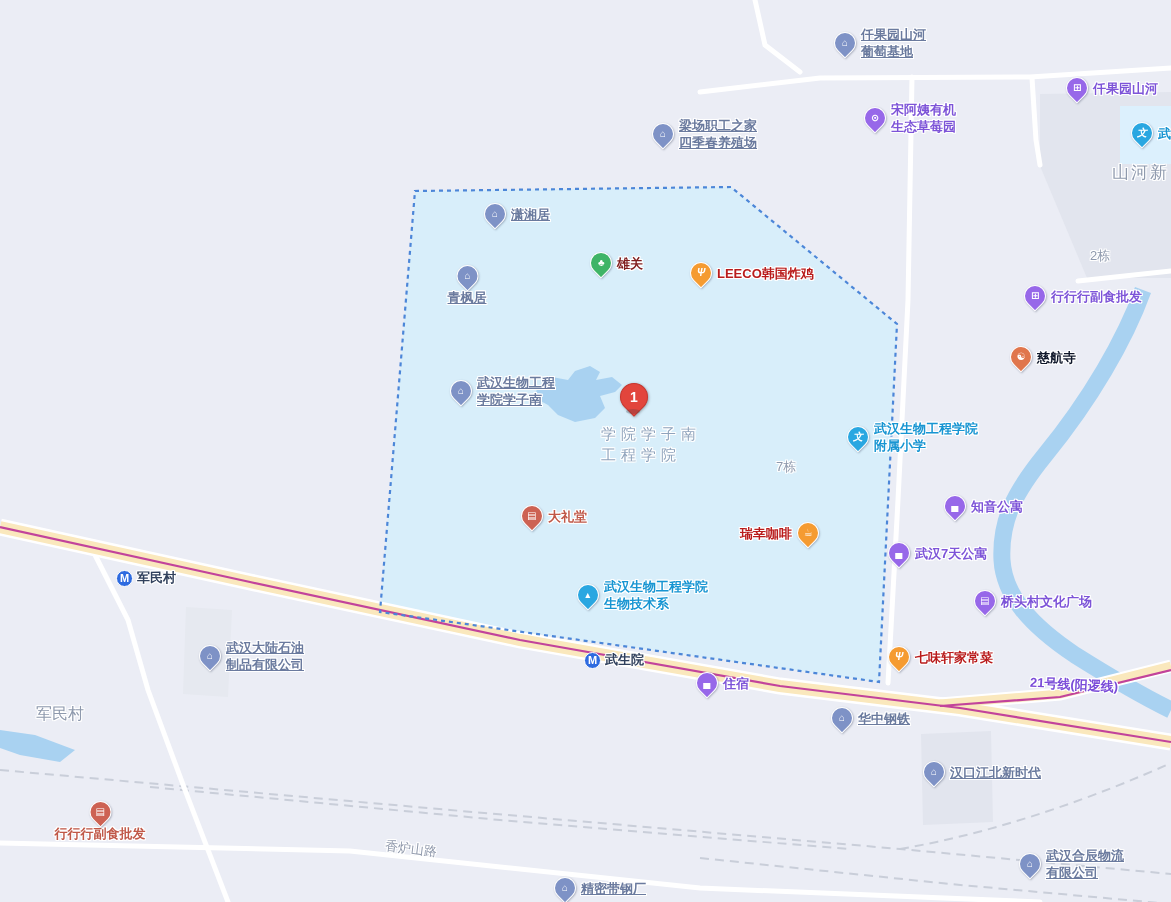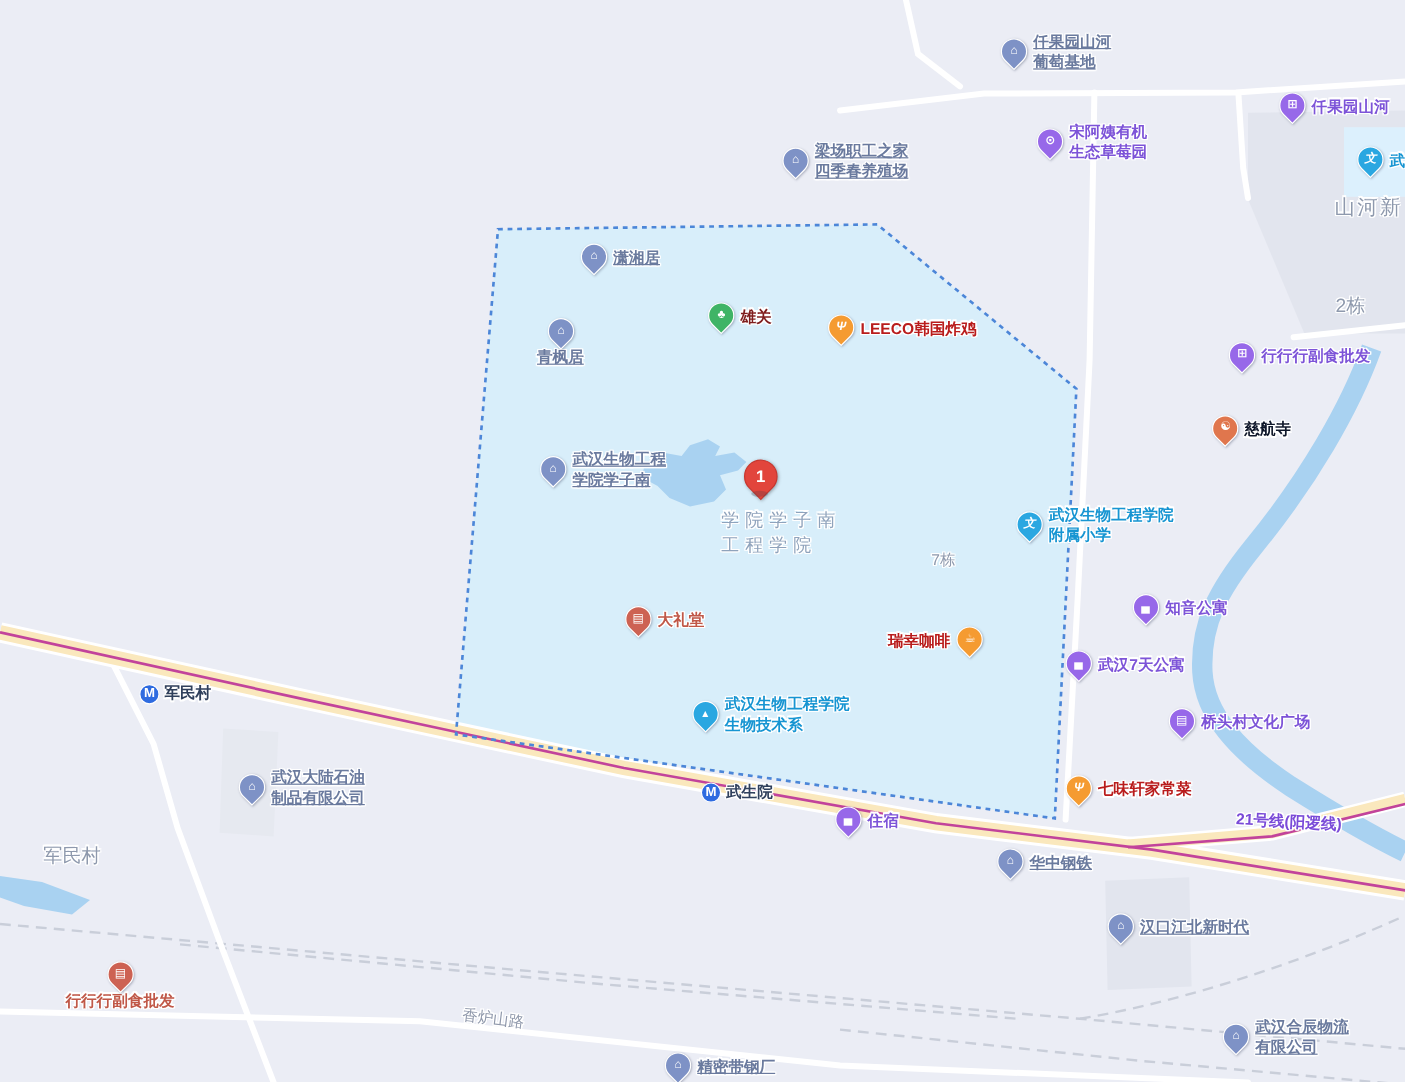--- a/index.html
+++ b/index.html
@@ -303,21 +303,21 @@
   </div>
 
   <div class="marker" style="left:633px;top:396px">
     <div class="tear">
       <span class="num">1</span>
     </div>
     <div class="mshadow"></div>
   </div>
 
   <div class="arealabel halo" style="left:1112px;top:162px;font-size:17px;letter-spacing:2px">山河新</div>
-  <div class="arealabel halo" style="left:1113px;top:245px;font-size:16px">2栋</div>
+  <div class="arealabel halo" style="left:1090px;top:245px;font-size:13px">2栋</div>
   <div class="arealabel halo" style="left:776px;top:456px;font-size:13px">7栋</div>
   <div class="arealabel halo" style="left:36px;top:703px;font-size:16px">军民村</div>
   <div class="arealabel halo" style="left:601px;top:423px;font-size:15px;letter-spacing:5px;color:#8fa3bc">学院学子南
 工程学院</div>
 
   <div class="roadlabel halo" style="left:385px;top:840px;transform:rotate(7deg)">香炉山路</div>
   <div class="line-label halo" style="left:1030px;top:676px;transform:rotate(3deg)">21号线(阳逻线)</div>
 
 </div>
 

